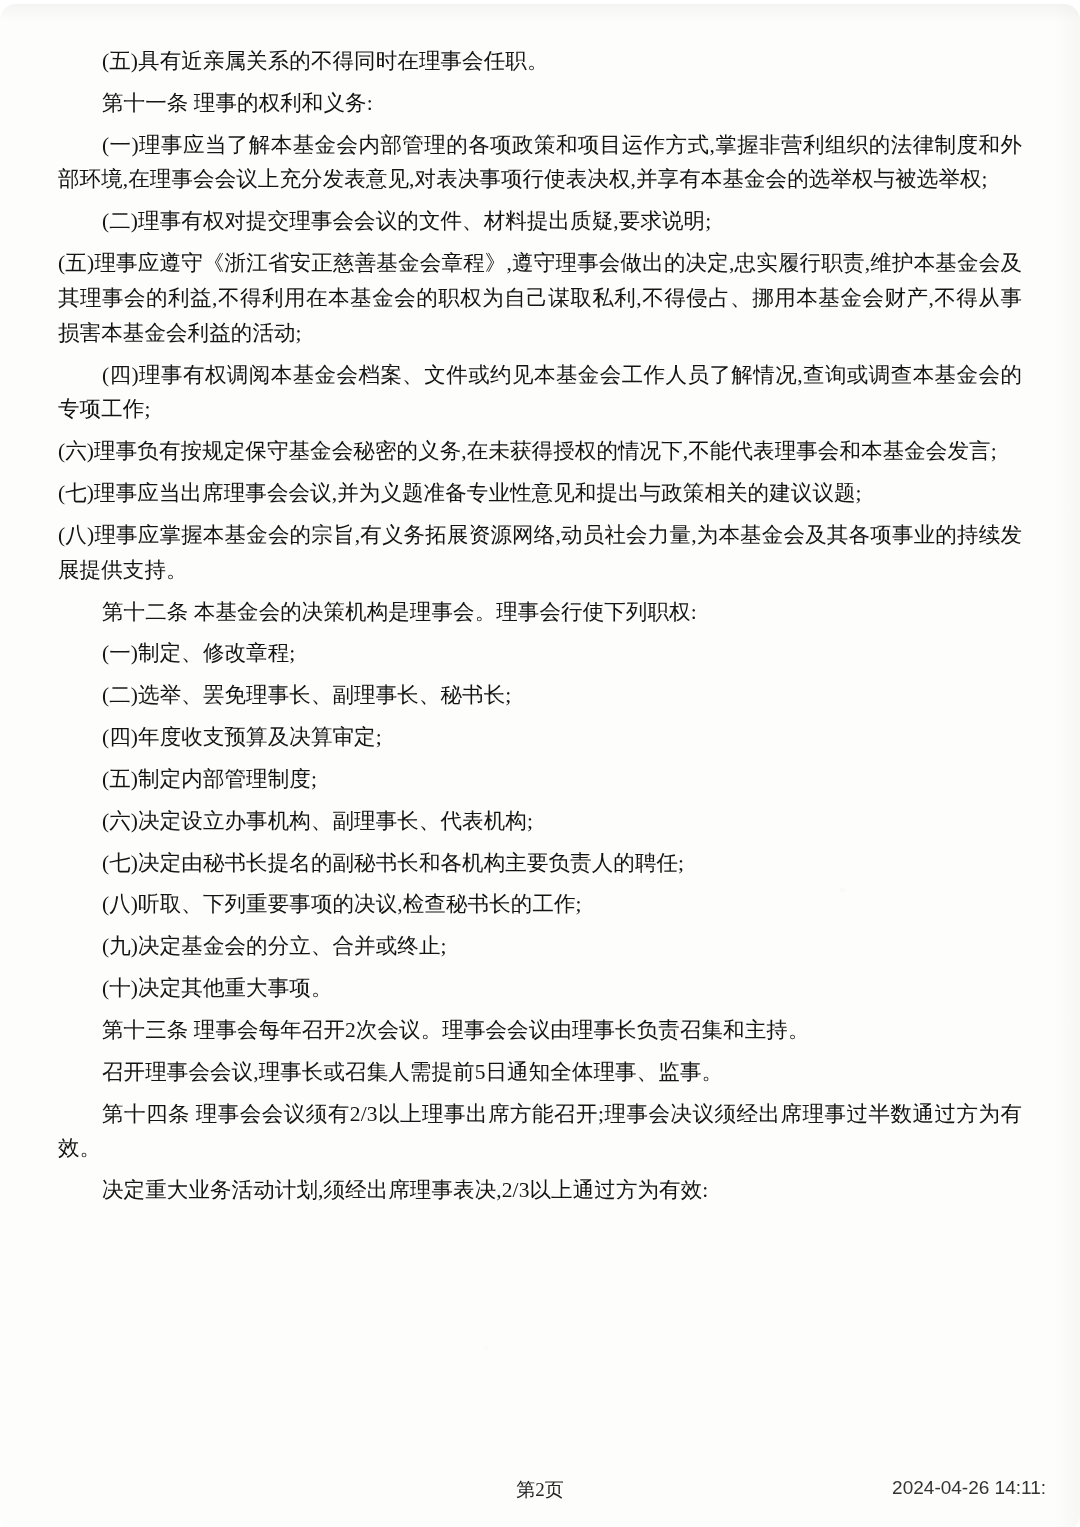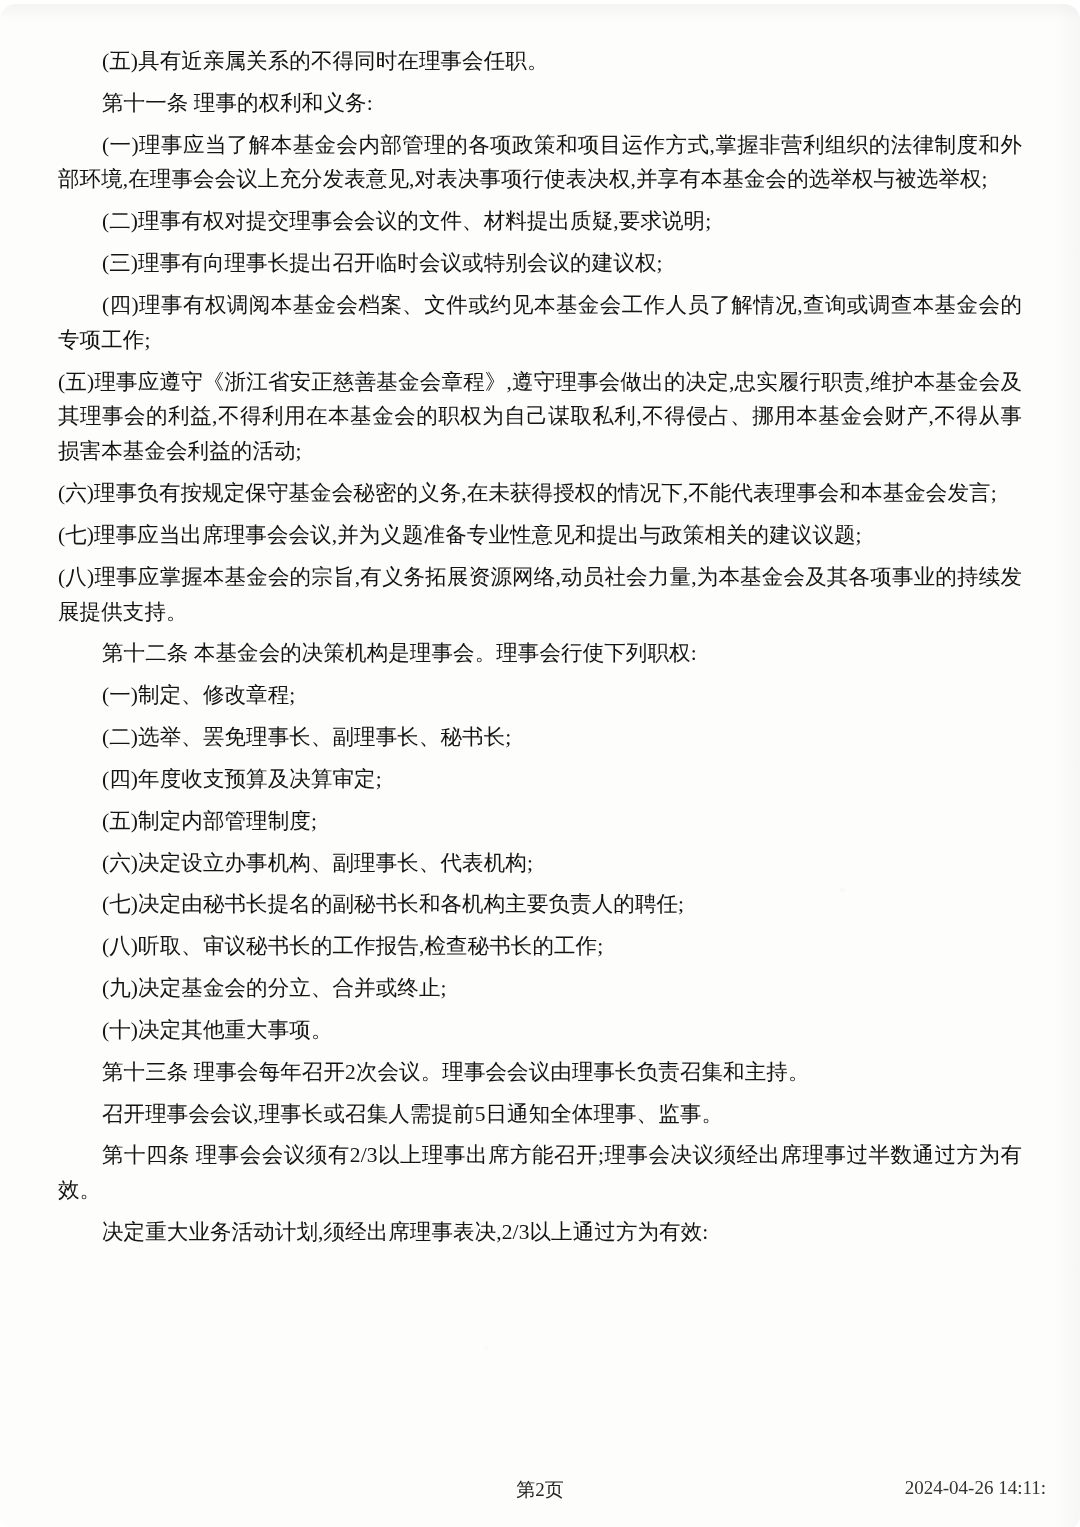--- a/index.html
+++ b/index.html
@@ -63,21 +63,21 @@
     text-align: center;
     font-size: 19px;
     color: #222;
   }
   .timestamp {
     position: absolute;
     right: 34px;
     top: 0;
     font-size: 19px;
     color: #333;
-    font-family: Liberation Serif, serif;
+    font-family: Liberation Sans, sans-serif;
   }
   
   .scan-edge {
     position: absolute;
     top: 0;
     right: 0;
     width: 26px;
     height: 100%;
     background: linear-gradient(to right, rgba(255,255,255,0), rgba(200,200,195,0.12));
     pointer-events: none;
@@ -97,34 +97,33 @@
 
 <div class="page">
   <div class="scan-top"></div>
   <div class="scan-edge"></div>
 
   <div class="body-area">
     <p class="para indent">(五)具有近亲属关系的不得同时在理事会任职。</p>
     <p class="para indent">第十一条 理事的权利和义务:</p>
     <p class="para indent">(一)理事应当了解本基金会内部管理的各项政策和项目运作方式,掌握非营利组织的法律制度和外部环境,在理事会会议上充分发表意见,对表决事项行使表决权,并享有本基金会的选举权与被选举权;</p>
     <p class="para indent">(二)理事有权对提交理事会会议的文件、材料提出质疑,要求说明;</p>
-    <p class="para indent">(三)理事有向理事长提出召开临时会议或特别会议的建议权;</p>
+    <p class="para">(五)理事应遵守《浙江省安正慈善基金会章程》,遵守理事会做出的决定,忠实履行职责,维护本基金会及其理事会的利益,不得利用在本基金会的职权为自己谋取私利,不得侵占、挪用本基金会财产,不得从事损害本基金会利益的活动;</p>
     <p class="para indent">(四)理事有权调阅本基金会档案、文件或约见本基金会工作人员了解情况,查询或调查本基金会的专项工作;</p>
-    <p class="para">(五)理事应遵守《浙江省安正慈善基金会章程》,遵守理事会做出的决定,忠实履行职责,维护本基金会及其理事会的利益,不得利用在本基金会的职权为自己谋取私利,不得侵占、挪用本基金会财产,不得从事损害本基金会利益的活动;</p>
     <p class="para">(六)理事负有按规定保守基金会秘密的义务,在未获得授权的情况下,不能代表理事会和本基金会发言;</p>
     <p class="para">(七)理事应当出席理事会会议,并为义题准备专业性意见和提出与政策相关的建议议题;</p>
     <p class="para">(八)理事应掌握本基金会的宗旨,有义务拓展资源网络,动员社会力量,为本基金会及其各项事业的持续发展提供支持。</p>
     <p class="para indent">第十二条 本基金会的决策机构是理事会。理事会行使下列职权:</p>
     <p class="para indent">(一)制定、修改章程;</p>
     <p class="para indent">(二)选举、罢免理事长、副理事长、秘书长;</p>
     <p class="para indent">(四)年度收支预算及决算审定;</p>
     <p class="para indent">(五)制定内部管理制度;</p>
     <p class="para indent">(六)决定设立办事机构、副理事长、代表机构;</p>
     <p class="para indent">(七)决定由秘书长提名的副秘书长和各机构主要负责人的聘任;</p>
-    <p class="para indent">(八)听取、审议秘书长的工作报告,检查秘书长的工作;</p>
+    <p class="para indent">(八)听取、下列重要事项的决议,检查秘书长的工作;</p>
     <p class="para indent">(九)决定基金会的分立、合并或终止;</p>
     <p class="para indent">(十)决定其他重大事项。</p>
     <p class="para indent">第十三条 理事会每年召开2次会议。理事会会议由理事长负责召集和主持。</p>
     <p class="para indent">召开理事会会议,理事长或召集人需提前5日通知全体理事、监事。</p>
     <p class="para indent">第十四条 理事会会议须有2/3以上理事出席方能召开;理事会决议须经出席理事过半数通过方为有效。</p>
     <p class="para indent">决定重大业务活动计划,须经出席理事表决,2/3以上通过方为有效:</p>
   </div>
 
   <div class="footer">
     <div class="page-num">第2页</div>

